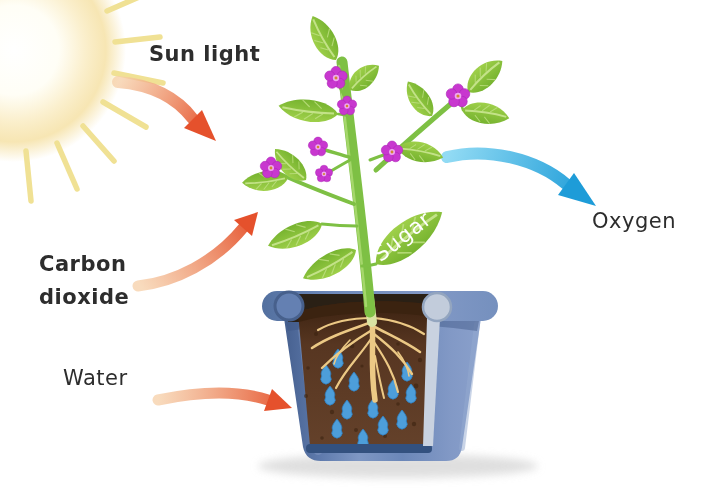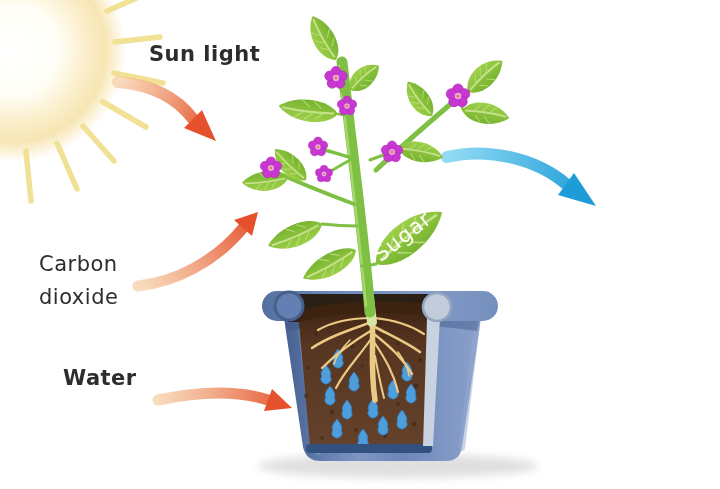--- a/index.html
+++ b/index.html
@@ -250,18 +250,19 @@
         <use href="#flowerShape" transform="translate(318,147) scale(0.9)"></use>
         <use href="#flowerShape" transform="translate(271,168) scale(1)"></use>
         <use href="#flowerShape" transform="translate(324,174) scale(0.8)"></use>
         <use href="#flowerShape" transform="translate(392,152) scale(1)"></use>
         <use href="#flowerShape" transform="translate(458,96) scale(1.1)"></use>
       </g>
     </g>
   </svg>
 
   <div class="lbl" style="left:149px;top:38px;font-weight:bold;">Sun light</div>
-  <div class="lbl" style="left:39px;top:248px;">
+  <div class="lbl" style="left:39px;top:248px;font-weight:bold;">
     <div>Carbon</div>
     <div>dioxide</div>
   </div>
-  <div class="lbl" style="left:63px;top:362px;font-weight:bold;">Water</div>
+  <div class="lbl" style="left:63px;top:362px;">Water</div>
+  <div class="lbl" style="left:592px;top:205px;">Oxygen</div>
 </div>
 
 </body></html>

